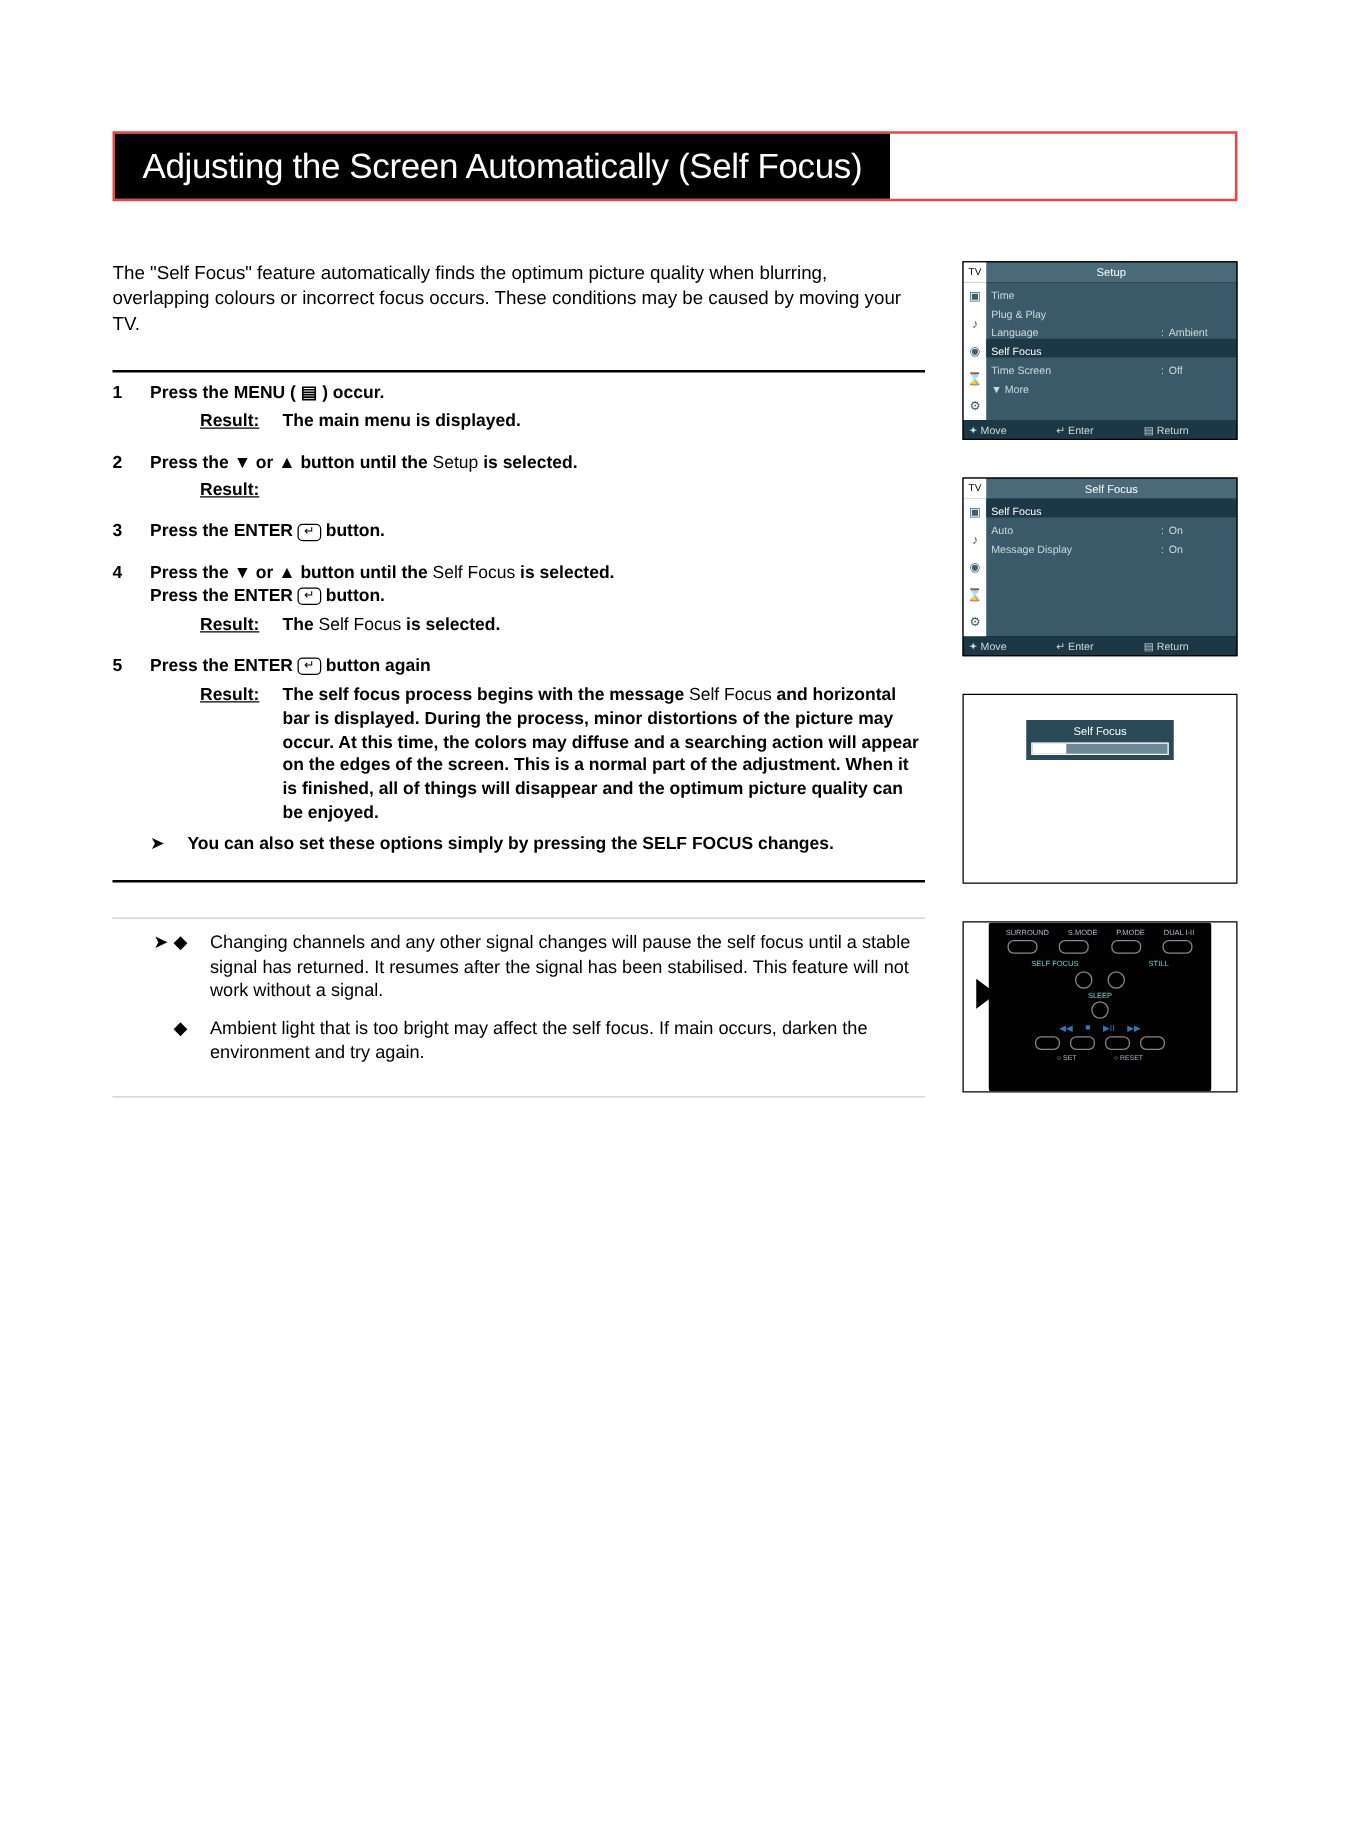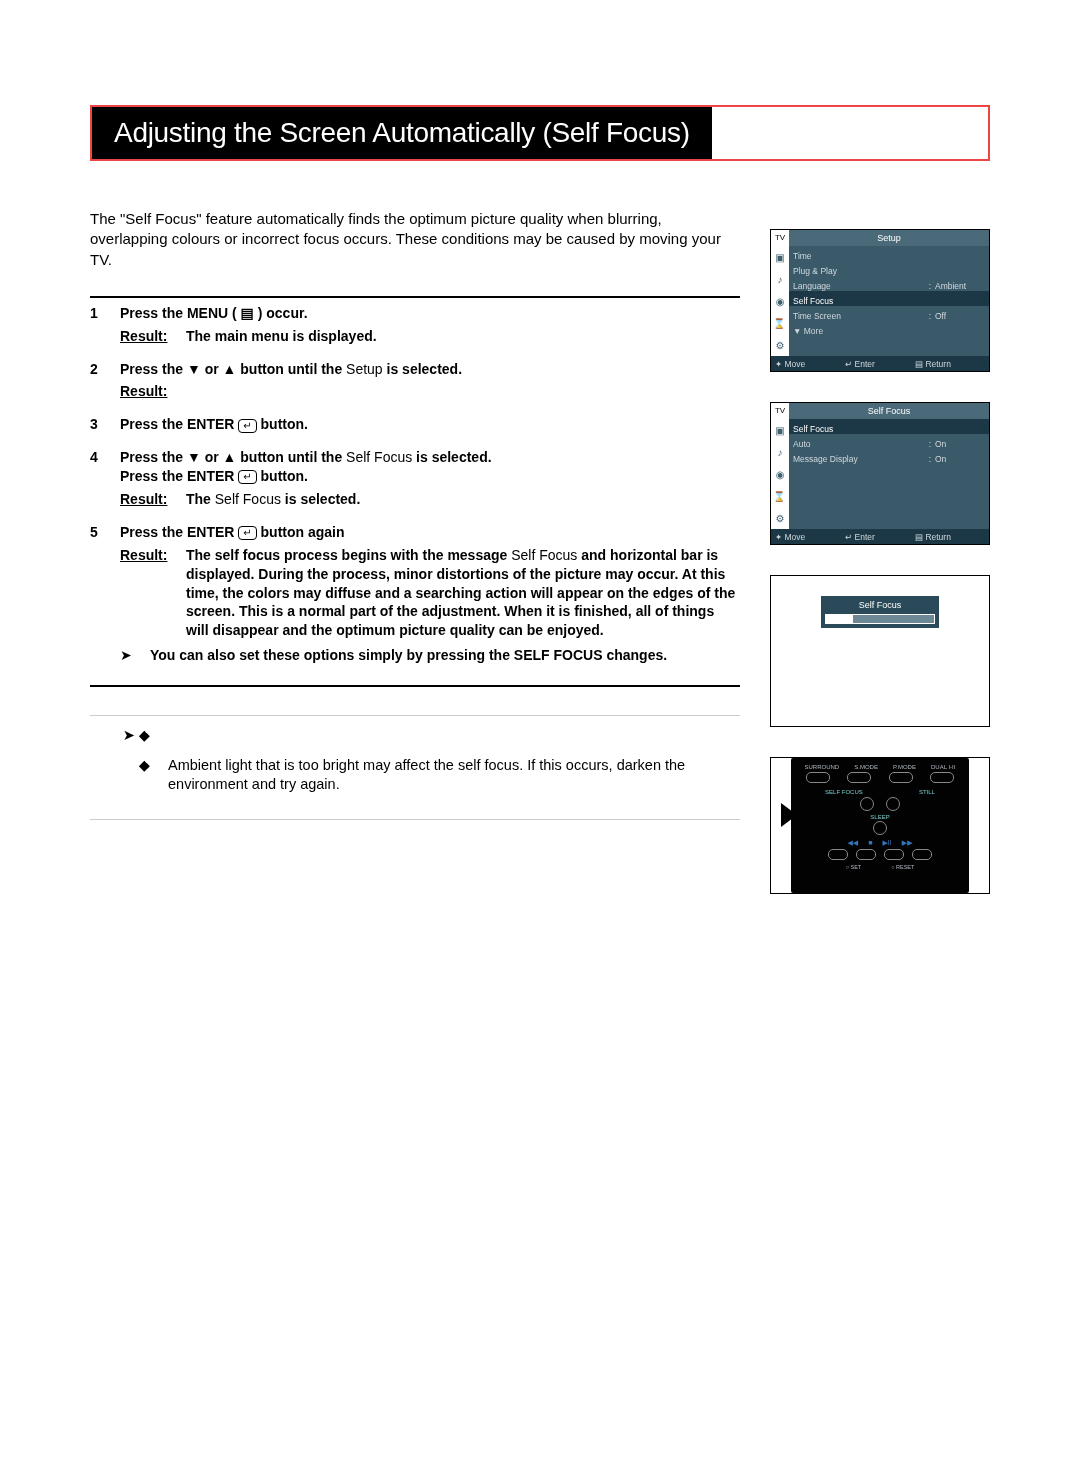--- a/index.html
+++ b/index.html
@@ -62,20 +62,21 @@
 .bold { font-weight: bold; }
 .result-row {
   display: flex;
   margin-top: 4px;
 }
 .result-label {
   width: 66px;
   flex-shrink: 0;
   font-weight: bold;
   text-decoration: underline;
+  margin-left: 40px;
 }
 .notegroup {
   border-top: 2px solid #000;
   border-bottom: 2px solid #000;
   margin-top: 4px;
   padding: 6px 0;
 }
 .tipline {
   display: flex;
   margin-top: 6px;
@@ -97,21 +98,20 @@
 }
 .note-bullet {
   width: 60px;
   flex-shrink: 0;
   text-align: right;
   padding-right: 18px;
 }
 .right-col {
   width: 220px;
   flex-shrink: 0;
-  margin-top: 20px;
   font-size: 9px;
 }
 .osd {
   border: 1px solid #000;
   background: #000;
   margin-bottom: 30px;
 }
 .osd-header {
   background: #4a6a7a;
   color: #fff;
@@ -385,24 +385,25 @@
           </div>
         </div>
 
         </div>
 
       </div>
 
       <div class="notes-box">
         <div class="note-line">
           <div class="note-bullet">➤ ◆</div>
+          <div>Changing channels and any other signal changes will pause the self focus until a stable signal has returned. It resumes after the signal has been stabilised. This feature will not work without a signal.</div>
         </div>
         <div class="note-line">
           <div class="note-bullet">◆</div>
-          <div>Ambient light that is too bright may affect the self focus. If this occurs, darken the environment and try again.</div>
+          <div>Ambient light that is too bright may affect the self focus. If main occurs, darken the environment and try again.</div>
         </div>
       </div>
 
     </div>
 
     <div class="right-col">
 
       <div class="osd">
         <div class="osd-header">
           <div class="osd-tv">TV</div>

